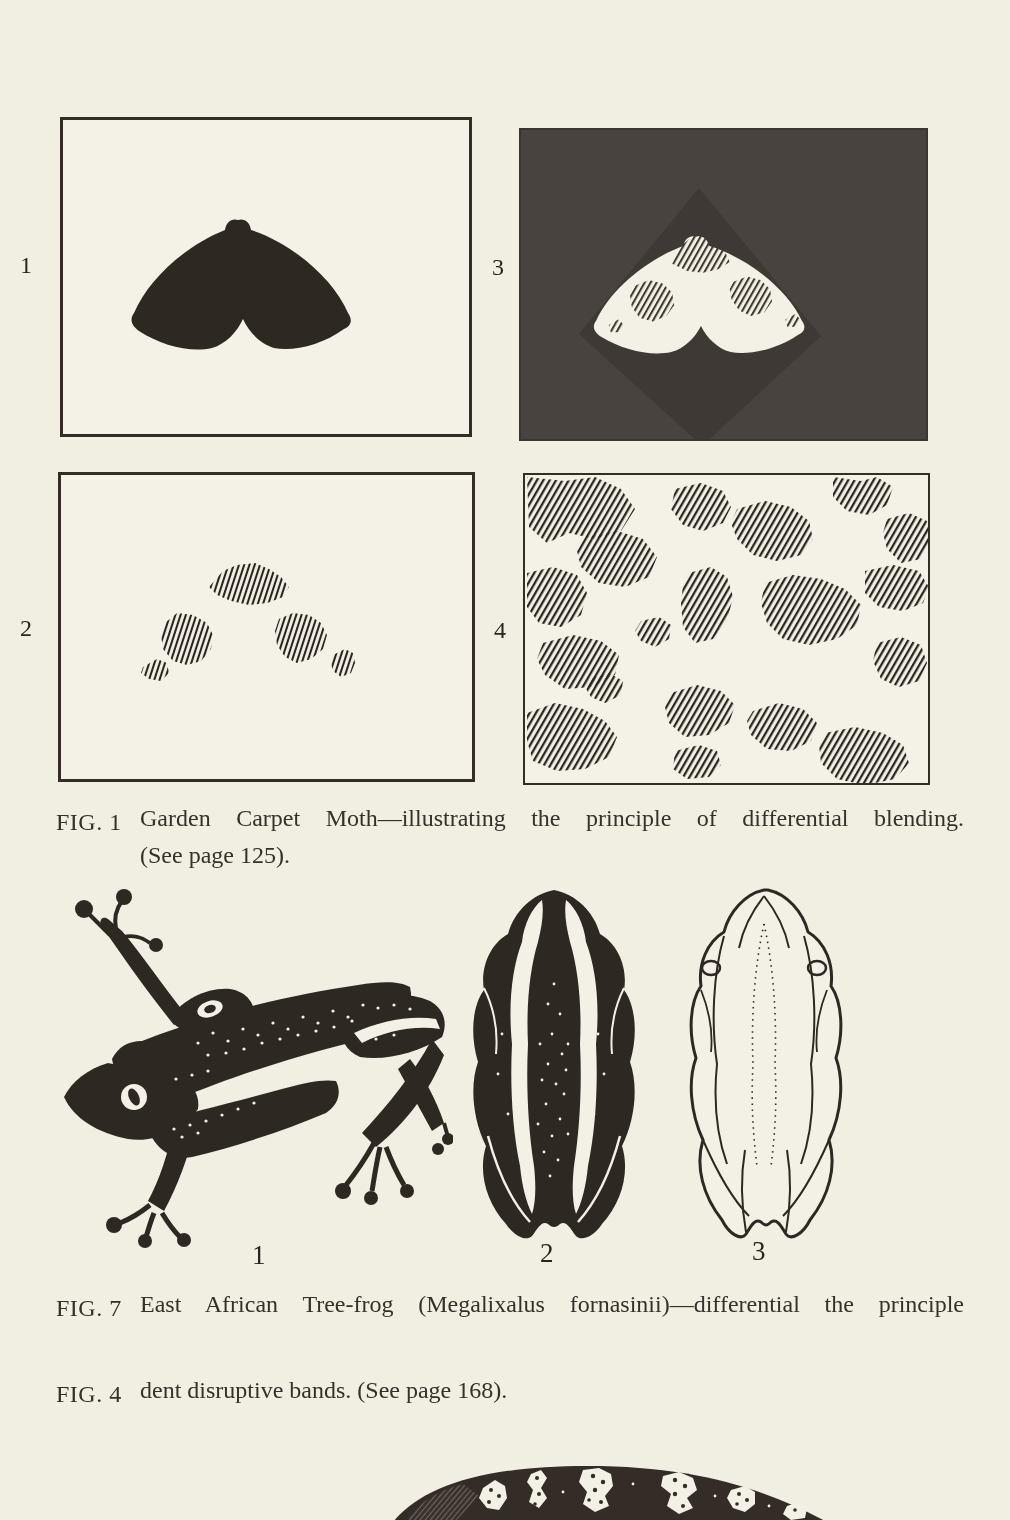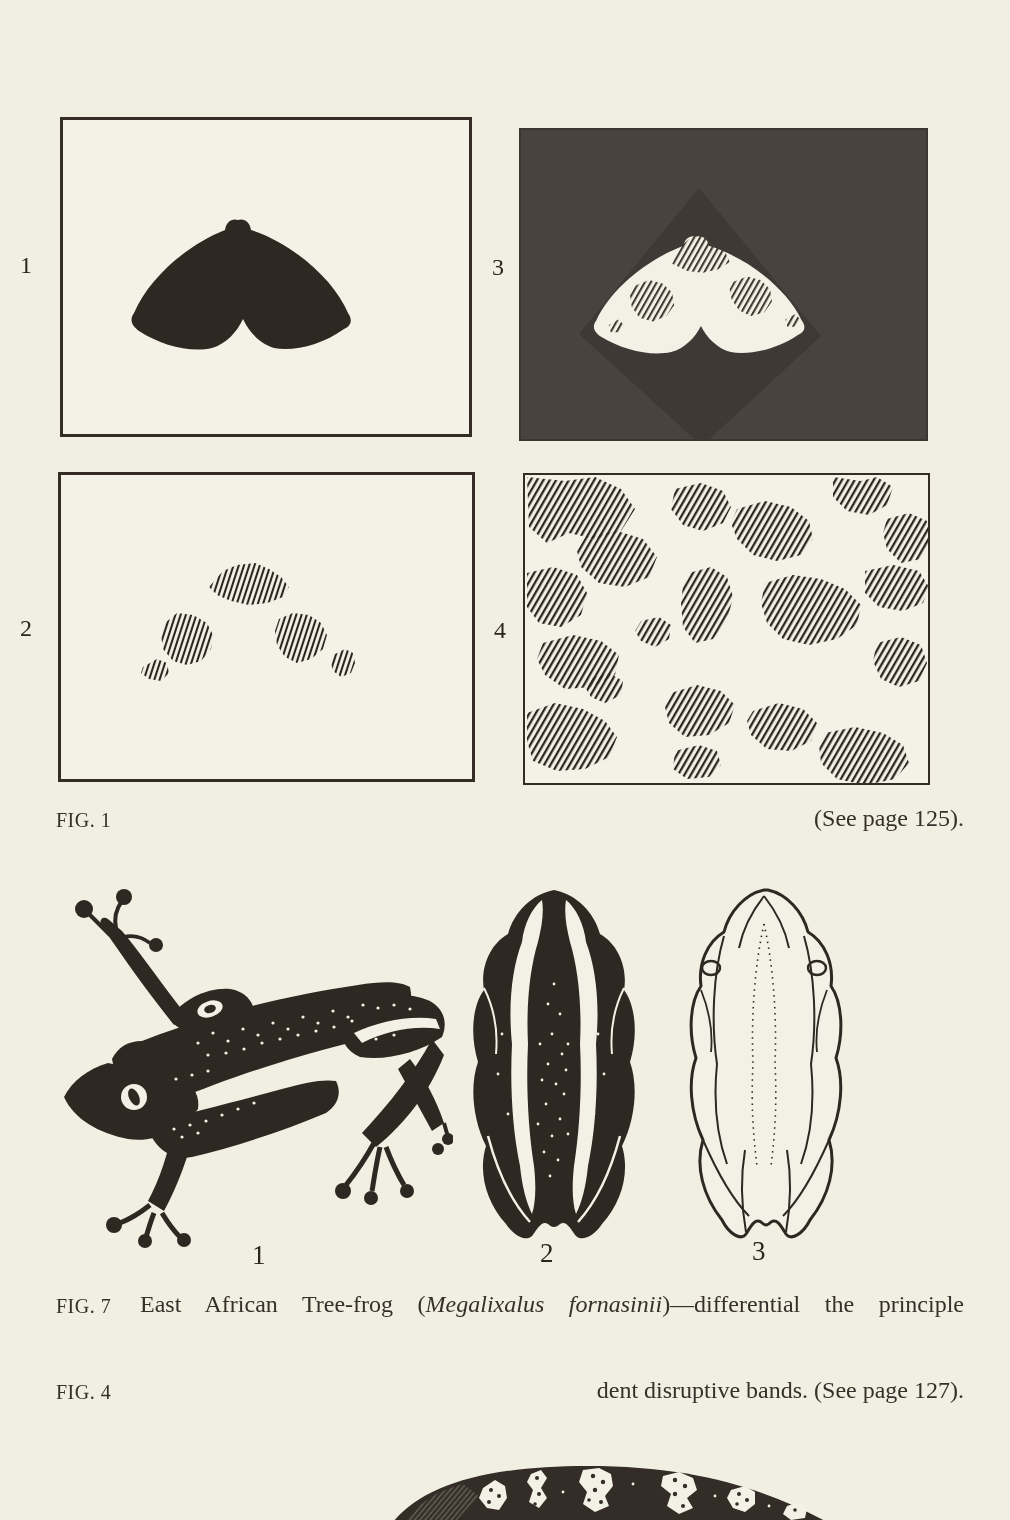--- a/index.html
+++ b/index.html
@@ -9,28 +9,28 @@
     font-family:"Liberation Serif","DejaVu Serif",serif;
     color:#2b251f;
   }
   .panel{position:absolute;box-sizing:border-box;background:#f4f2e7;}
   .panel.bordered{border:3px solid #332d26;}
   .panel svg{display:block;width:100%;height:100%;}
   .pnum{
     position:absolute;font-size:24px;color:#2b251f;letter-spacing:1px;
   }
   .fig-label{
-    position:absolute;left:56px;font-size:20px;letter-spacing:0.5px;color:#35302a;
+    position:absolute;left:56px;font-size:24px;letter-spacing:0.5px;color:#35302a;
   }
   .caption{
     position:absolute;left:140px;width:824px;font-size:24px;line-height:37px;color:#35302a;
   }
   .cap-line1{text-align:justify;text-align-last:justify;}
-  .cap-line2{text-align:right;}
-  .it{font-style:italic;}
+  .cap-line2{text-align:left;}
+  .it{}
   .froglabel{position:absolute;font-size:27px;color:#2b251f;}
   .art{position:absolute;}
   .art svg{display:block;width:100%;height:100%;}
 </style>
 </head>
 <body>
 
 <div class="page">
 
   <svg width="0" height="0" style="position:absolute">
@@ -131,20 +131,21 @@
         <path d="M300,258 L330,252 358,258 378,270 384,288 370,304 340,310 312,304 296,288 294,270 Z"></path>
         <path d="M116,146 L134,142 146,150 144,164 130,172 116,166 110,156 Z"></path>
         <path d="M150,276 L174,270 192,276 196,290 184,302 162,304 148,294 Z"></path>
         <path d="M64,204 L84,198 98,206 96,220 80,228 66,222 60,212 Z"></path>
       </g>
     </svg>
   </div>
 
   <div class="fig-label" style="top:809px">FIG. 1</div>
   <div class="caption" style="top:800px">
+    <div class="cap-line1"><span>Garden Carpet Moth—illustrating the principle of differential blending.</span></div>
     <div class="cap-line2">(See page 125).</div>
   </div>
 
   <div class="art" style="left:58px;top:883px;width:395px;height:378px">
     <svg viewBox="0 0 395 378">
       <g fill="#2e2822" stroke="none">
         <path d="M116,142 C92,112 72,84 54,58 L44,44 C40,38 44,32 50,36 L64,48 C84,72 106,104 128,132 Z"></path>
         <path d="M52,52 C44,44 36,36 30,30 L26,26" fill="none" stroke="#2e2822" stroke-width="4"></path>
         <path d="M58,46 C56,36 58,26 64,18" fill="none" stroke="#2e2822" stroke-width="4"></path>
         <path d="M66,54 C74,52 84,54 92,60" fill="none" stroke="#2e2822" stroke-width="4"></path>
@@ -312,21 +313,21 @@
   <div class="froglabel" style="left:540px;top:1238px">2</div>
   <div class="froglabel" style="left:752px;top:1236px">3</div>
 
   <div class="fig-label" style="top:1295px">FIG. 7</div>
   <div class="caption" style="top:1286px">
     <div class="cap-line1"><span>East African Tree-frog (</span><span class="it">Megalixalus fornasinii</span><span>)—differential the principle</span></div>
   </div>
 
   <div class="fig-label" style="top:1381px">FIG. 4</div>
   <div class="caption" style="top:1372px">
-    <div class="cap-line2">dent disruptive bands. (See page 127).</div>
+    <div class="cap-line2">dent disruptive bands. (See page 168).</div>
   </div>
 
   <div class="art" style="left:383px;top:1462px;width:450px;height:58px;overflow:hidden">
     <svg viewBox="0 0 450 58">
       <path fill="#332c27" d="M10,60 C40,24 100,4 205,4 C310,4 380,26 444,60 Z"></path>
       <path fill="url(#hkb)" d="M22,60 C36,40 56,28 80,22 L96,34 72,60 Z"></path>
       <g>
         <g>
           <path fill="#f3f1e5" d="M100,26 L112,18 122,24 124,36 116,48 104,46 96,36 Z"></path>
           <circle cx="108" cy="28" r="2" fill="#332c27"></circle>

